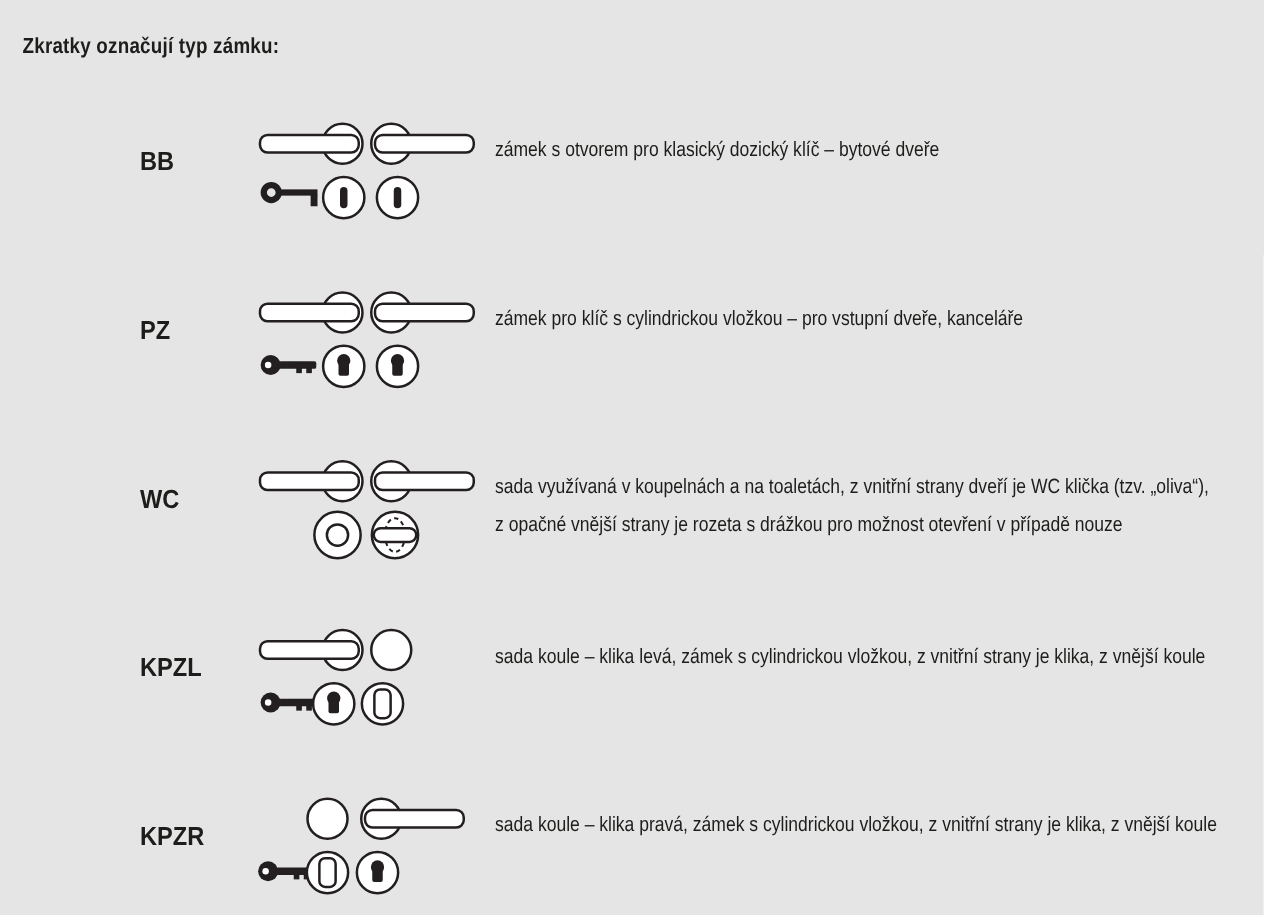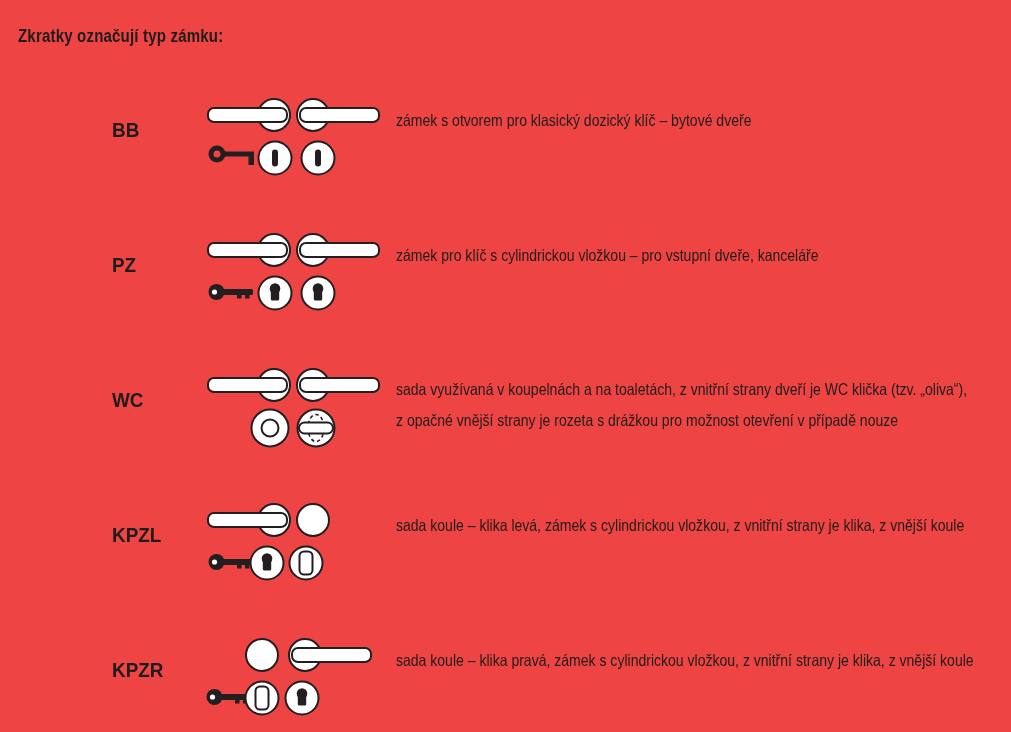--- a/index.html
+++ b/index.html
@@ -1,17 +1,17 @@
 <!DOCTYPE html>
 <html><head>
 <meta charset="utf-8">
 <style>
   html,body { margin:0; padding:0; background:#ffffff; }
   .page {
-    position:relative; width:1011px; height:732px; background:#ef4444;
+    position:relative; width:1011px; height:732px; background:#e5e5e5;
     font-family:"Liberation Sans", sans-serif; overflow:hidden; color:#1d1d1b;
   }
   .heading {
     position:absolute; left:18px; top:26px;
     font-size:17.5px; font-weight:bold; white-space:nowrap;
     transform:scaleX(0.86); transform-origin:0 0; letter-spacing:0.2px;
   }
   .code {
     position:absolute; left:112px; font-size:21px; font-weight:bold;
     white-space:nowrap; transform:scaleX(0.9); transform-origin:0 0; line-height:22px;

